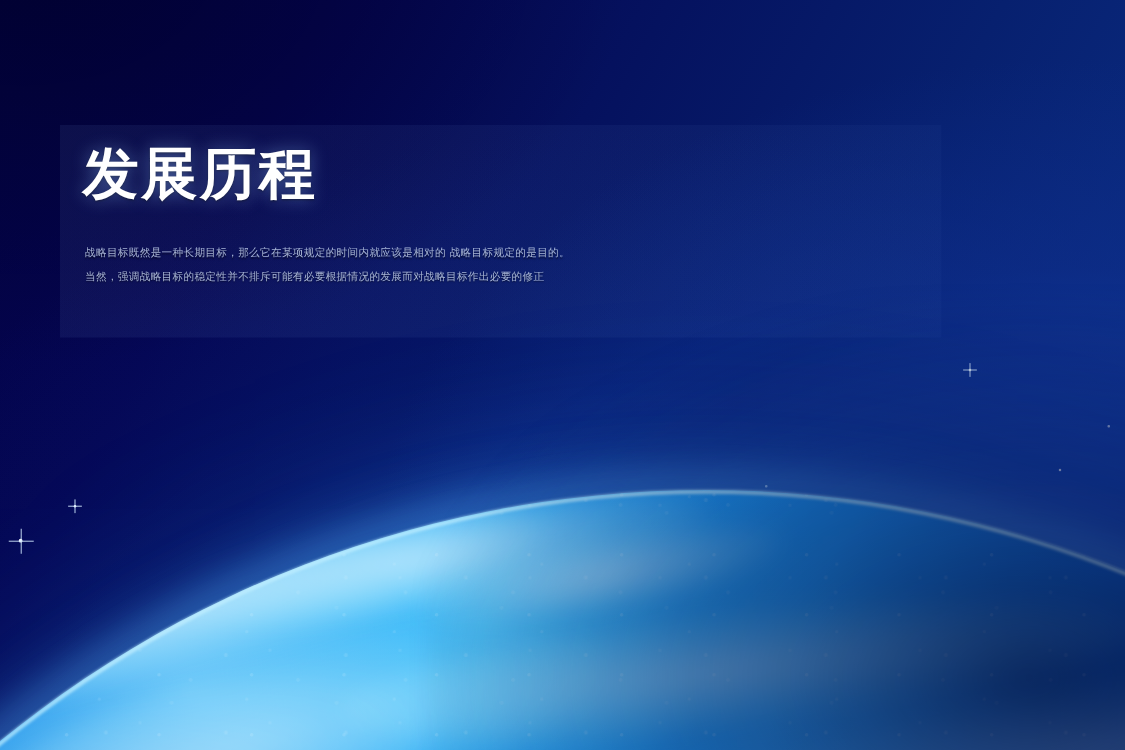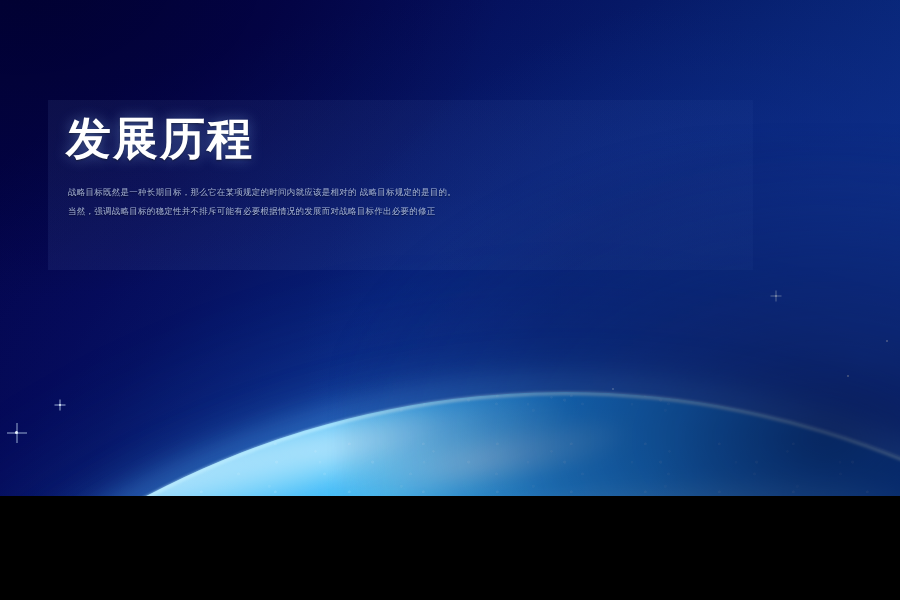--- a/index.html
+++ b/index.html
@@ -9,21 +9,21 @@
     background: #000;
   }
   body {
     font-family: "Liberation Sans", "DejaVu Sans", sans-serif;
   }
 
   
   #banner {
     position: relative;
     width: 900px;
-    height: 496px;
+    height: 600px;
     overflow: hidden;
     background: #03034e;
     user-select: none;
   }
 
   
   .sky {
     position: absolute;
     inset: 0;
     background:
@@ -304,21 +304,21 @@
     margin-left: -4px;
     margin-bottom: 3px;
     white-space: nowrap;
     text-shadow: 0 1px 2px rgba(0,0,0,0.40);
   }
 
   
   .body-copy {
     position: absolute;
     left: 68px;
-    top: 186px;
+    top: 197px;
     width: 680px;
   }
   .body-copy p {
     margin: 0 0 6px 0;
     font-family: "DejaVu Sans", "Liberation Sans", sans-serif;
     font-size: 8.5px;
     line-height: 13px;
     letter-spacing: 0.25px;
     color: rgba(205,220,246,0.80);
     white-space: nowrap;

